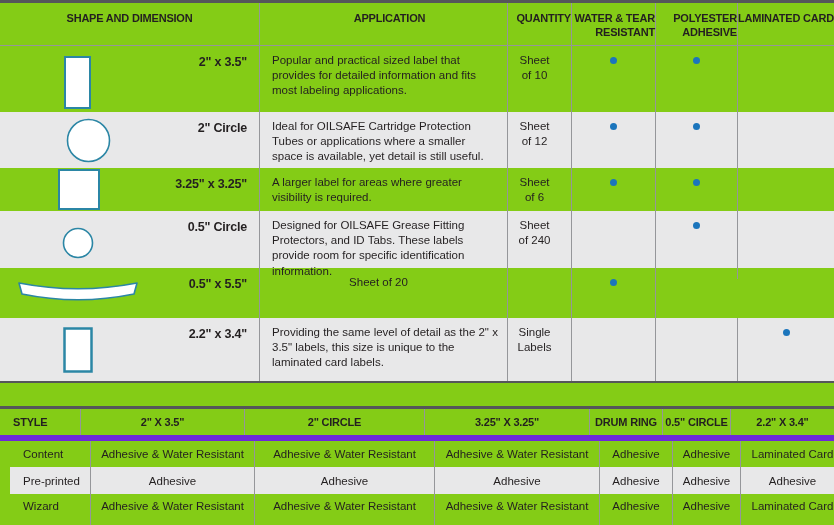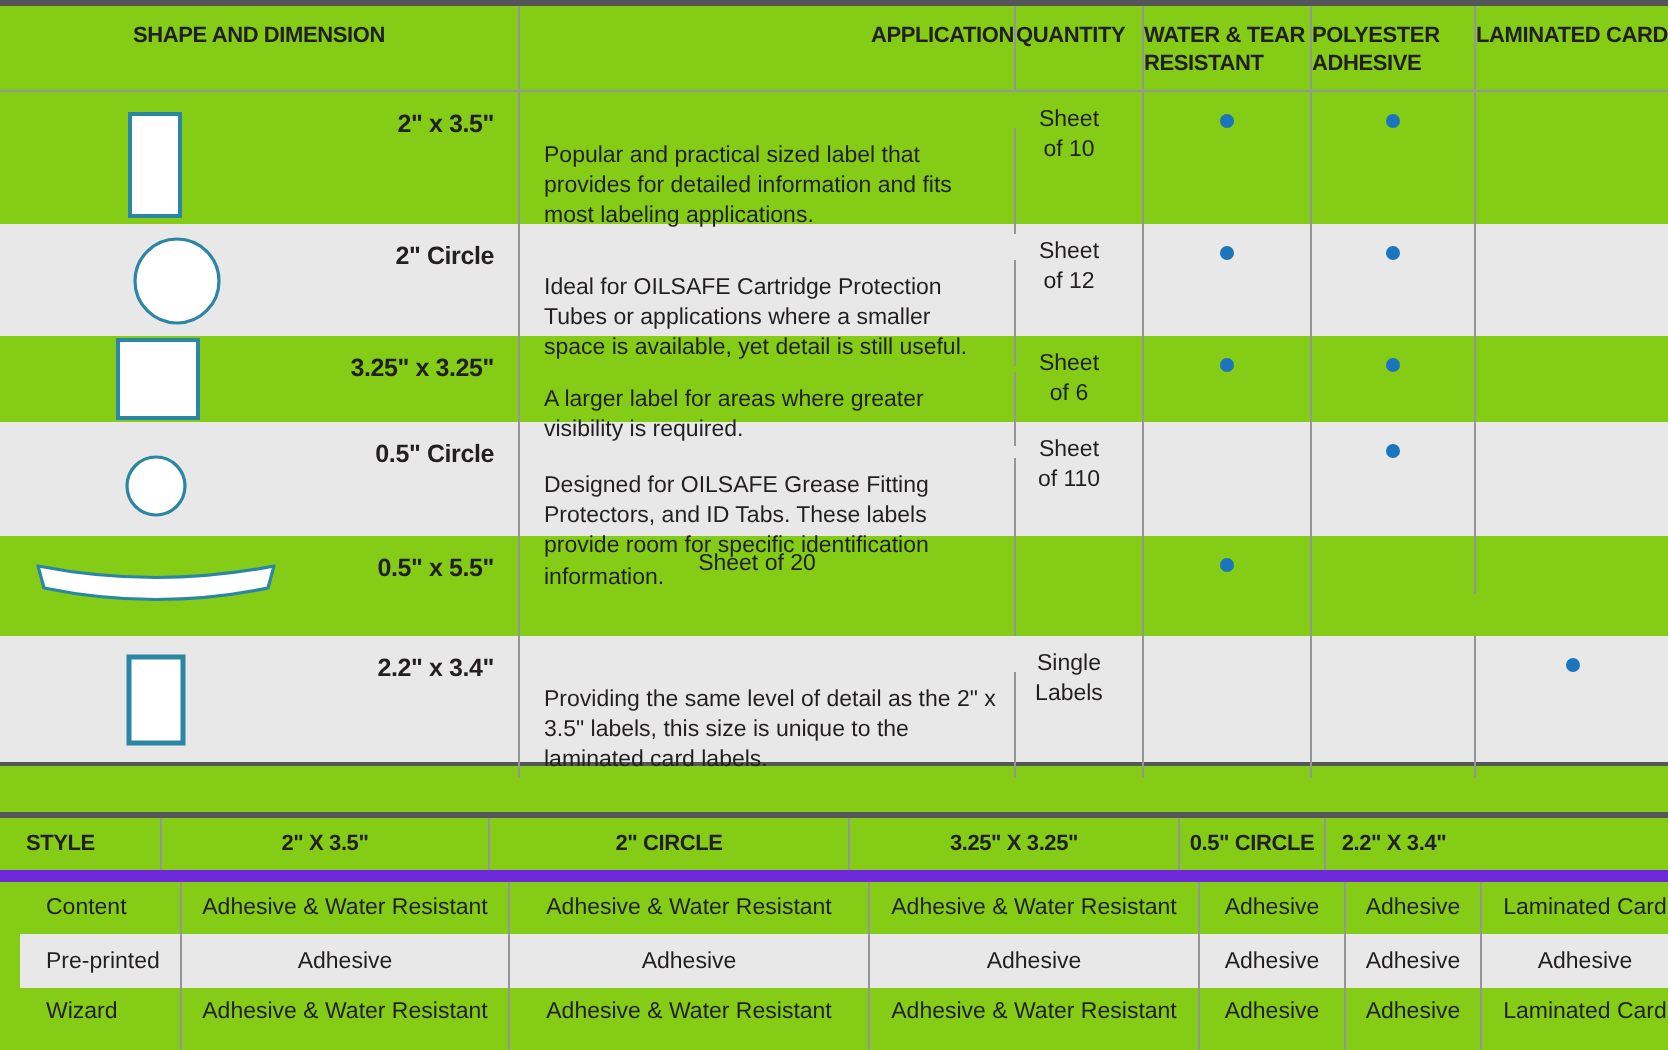--- a/index.html
+++ b/index.html
@@ -6,37 +6,37 @@
   html,body { background:#fff; }
   body { font-family: "Liberation Sans", sans-serif; color:#231f20; }
   #page { position:relative; width:834px; height:525px; background:#84cc16; overflow:hidden; }
 
   
   .t1 { position:absolute; left:0; top:0; width:834px; border-top:3px solid #55565a; border-bottom:2px solid #55565a; }
   .t1-row { display:grid; grid-template-columns:260px 248px 64px 84px 82px 96px; }
   .t1-row > div { border-right:1px solid #95969a; position:relative; }
   .t1-row > div:last-child { border-right:none; }
   .t1-head { height:43px; border-bottom:1px solid #95969a; }
-  .t1-head > div { font-size:11px; font-weight:bold; letter-spacing:-0.2px; text-align:left; padding-top:9px; line-height:1.25; }
+  .t1-head > div { font-size:11px; font-weight:bold; letter-spacing:-0.2px; text-align:right; padding-top:9px; line-height:1.25; }
   .t1-head > .h-shape { text-align:center; }
-  .t1-head > .h-app { text-align:right; padding-left:12px; }
+  .t1-head > .h-app { text-align:center; padding-left:12px; }
   .row-even { background:#e8e8e9; }
   .r1 { height:66px; } .r2 { height:56px; } .r3 { height:43px; }
   .r4 { height:57px; } .r5 { height:50px; } .r6 { height:63px; }
 
   .dim-cell .dim-label { position:absolute; right:12px; top:9px; font-size:12.5px; font-weight:bold; letter-spacing:-0.2px; }
   .shape { position:absolute; }
   .shape-r1 { left:64px; top:10px; }
   .shape-r2 { left:66px; top:6px; }
   .shape-r3 { left:58px; top:1px; }
   .shape-r4 { left:62px; top:16px; }
   .shape-r5 { left:16px; top:10px; }
   .shape-r6 { left:63px; top:9px; }
 
-  .app-cell { font-size:11.5px; line-height:1.32; padding:7px 8px 0 12px;margin-top:18px; }
+  .app-cell { font-size:11.5px; line-height:1.32; padding:7px 8px 0 12px; }
   .qty-cell { font-size:11.5px; line-height:1.3; text-align:center; padding:7px 16px 0 6px; }
   .dot { display:block; width:7px; height:7px; border-radius:50%; background:#1b75bc; margin:11px auto 0 auto; }
 
   
   .t2 { position:absolute; left:0; top:406px; width:834px; border-top:3px solid #55565a; }
   .t2-row { display:grid; grid-template-columns:81px 164px 180px 165px 73px 68px 103px; }
   .t2-row > div { border-right:1px solid #95969a; display:flex; align-items:center; justify-content:center; text-align:center; }
   .t2-row > div:last-child { border-right:none; }
   .t2-head { height:32px; border-bottom:6px solid #6d28d9; }
   .t2-head > div { font-size:11px; font-weight:bold; letter-spacing:-0.2px; }
@@ -117,21 +117,21 @@
     </div>
 
     <div class="t1-row r4 row-even">
       <div class="dim-cell">
         <svg class="shape shape-r4" width="32" height="32">
           <circle cx="16" cy="16" r="14.5" fill="#ffffff" stroke="#2b86a5" stroke-width="1.6"></circle>
         </svg>
         <span class="dim-label">0.5" Circle</span>
       </div>
       <div class="app-cell">Designed for OILSAFE Grease Fitting Protectors, and ID Tabs. These labels provide room for specific identification information.</div>
-      <div class="qty-cell">Sheet of 110</div>
+      <div class="qty-cell">Sheet of 240</div>
       <div></div>
       <div>
           <span class="dot"></span>
         </div>
       <div></div>
     </div>
 
     <div class="t1-row r5">
       <div class="dim-cell">
         <svg class="shape shape-r5" width="124" height="28">
@@ -164,20 +164,21 @@
     </div>
   </div>
 
   <div class="t2">
 
     <div class="t2-row t2-head">
       <div>STYLE</div>
       <div>2" X 3.5"</div>
       <div>2" CIRCLE</div>
       <div>3.25" X 3.25"</div>
+      <div>DRUM RING</div>
       <div>0.5" CIRCLE</div>
       <div>2.2" X 3.4"</div>
     </div>
 
     <div class="t2-row t2-body">
       <div class="style-cell">Content</div>
       <div>Adhesive &amp; Water Resistant</div>
       <div>Adhesive &amp; Water Resistant</div>
       <div>Adhesive &amp; Water Resistant</div>
       <div>Adhesive</div>

